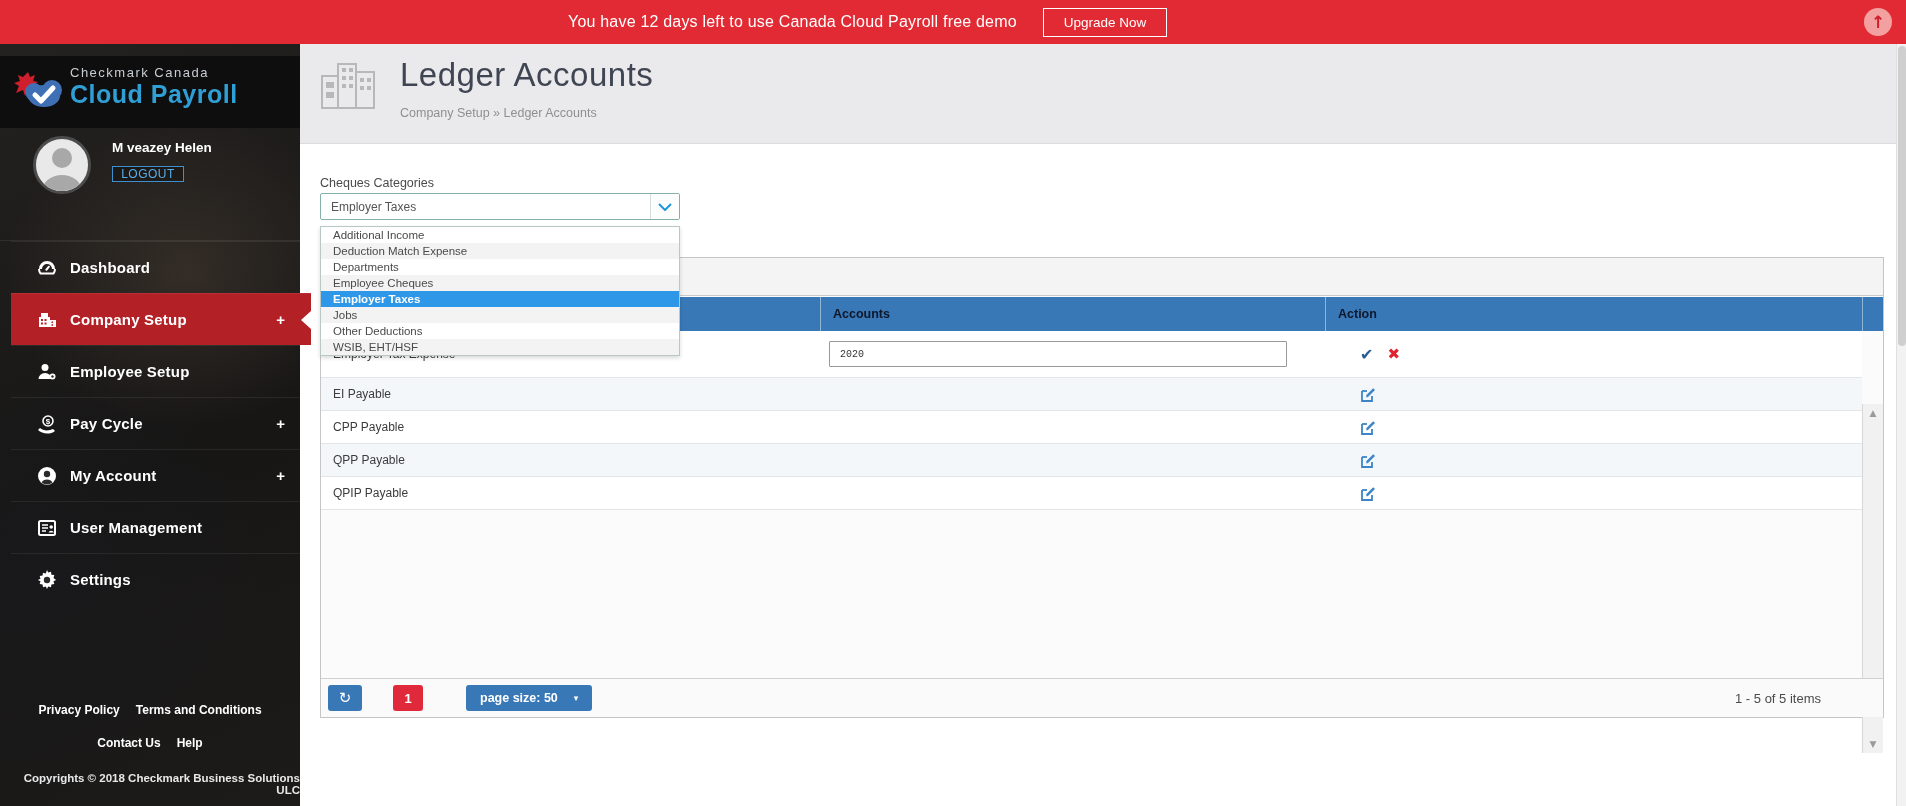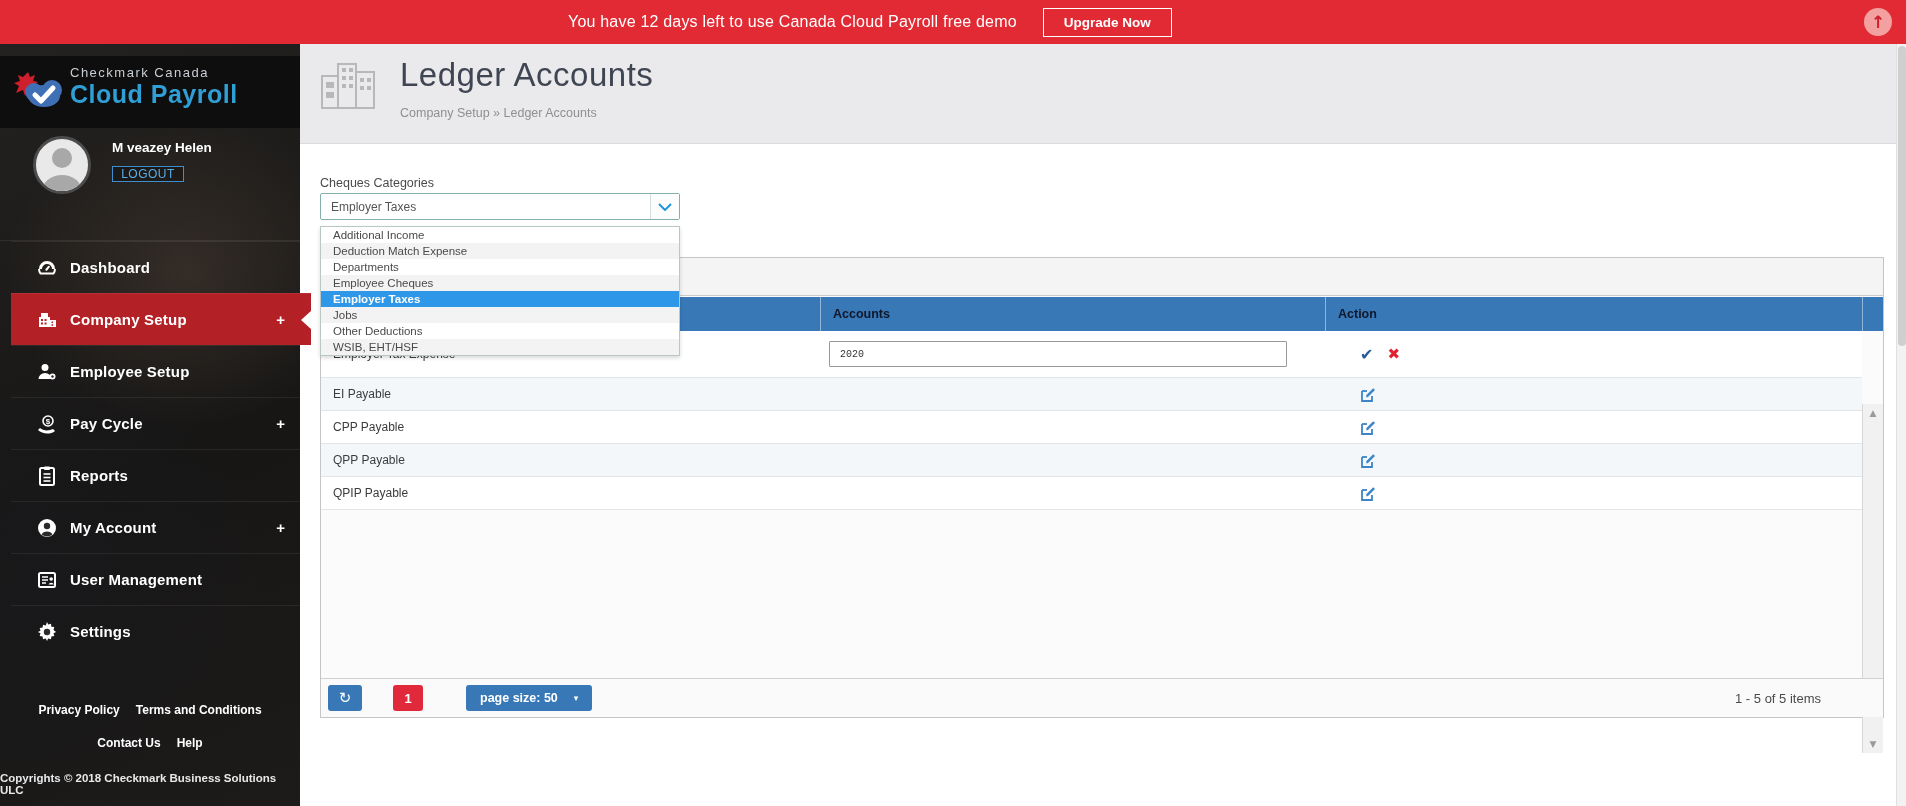--- a/index.html
+++ b/index.html
@@ -4,21 +4,21 @@
 <style>
   * { margin:0; padding:0; box-sizing:border-box; }
   html,body { background:#d8d8d8; }
   body { font-family:"Liberation Sans", sans-serif; }
   .app { position:relative; width:1906px; height:806px; background:#fff; overflow:hidden; }
 
   
   .banner { position:absolute; left:0; top:0; width:1906px; height:44px; background:#e12a33; z-index:60; }
   .banner-content { position:absolute; left:568px; top:0; height:44px; display:flex; align-items:center; gap:26px; }
   .banner-msg { color:#fff; font-size:16px; letter-spacing:.2px; }
-  .upgrade-btn { border:1px solid #fff; background:transparent; color:#fff; font-weight:bold; font-size:13.5px; padding:6px 20px; cursor:pointer; font-family:inherit; }
+  .upgrade-btn { border:1px solid #fff; background:transparent; color:#fff; font-weight:normal; font-size:13.5px; padding:6px 20px; cursor:pointer; font-family:inherit; }
   .up-circle { position:absolute; right:14px; top:8px; width:28px; height:28px; border-radius:50%; background:#f2a0a0; color:#cf1f2c; display:flex; align-items:center; justify-content:center; font-size:17px; font-weight:bold; font-family:"DejaVu Sans", sans-serif; }
 
   
   .sidebar { position:absolute; left:0; top:44px; width:300px; height:762px; color:#fff; z-index:50;
     background:
       radial-gradient(ellipse 260px 220px at 62% 30%, rgba(96,78,64,.35), transparent 70%),
       radial-gradient(ellipse 300px 320px at 15% 70%, rgba(25,25,28,.8), transparent 75%),
       linear-gradient(155deg, #242220 0%, #171615 55%, #1d1b1a 100%);
   }
   .logo-block { position:absolute; left:0; top:12px; width:300px; height:72px; background:#0e0e0e; }
@@ -32,21 +32,21 @@
   .logout-btn { position:absolute; left:112px; top:58px; width:72px; height:16px; background:rgba(0,0,0,.25); border:1px solid #3e8fd0; color:#58aee9; font-size:12px; letter-spacing:.5px; cursor:pointer; font-family:inherit; }
 
   .menu { position:absolute; left:11px; top:197px; width:300px; }
   .menu-item { position:relative; height:52px; display:flex; align-items:center; border-top:1px solid rgba(255,255,255,.07); cursor:pointer; }
   .menu-item .mi-icon { width:22px; margin-left:25px; display:flex; justify-content:center; }
   .menu-item .mi-label { margin-left:12px; font-size:15px; font-weight:bold; color:#fff; letter-spacing:.2px; }
   .menu-item .mi-plus { position:absolute; right:26px; font-size:15px; font-weight:bold; color:#fff; }
   .menu-item.active { background:#b32025; }
   .menu-item.active .wedge { position:absolute; right:0; top:50%; margin-top:-9px; width:0; height:0; border-top:9px solid transparent; border-bottom:9px solid transparent; border-right:10px solid #ffffff; }
 
-  .side-footer { position:absolute; left:0; top:658px; width:300px; text-align:left; }
+  .side-footer { position:absolute; left:0; top:658px; width:300px; text-align:right; }
   .foot-links { display:flex; justify-content:center; gap:16px; flex-wrap:wrap; padding:0 8px; }
   .foot-link { color:#fff; font-size:12px; font-weight:bold; cursor:pointer; line-height:17px; }
   .copyright { margin-top:20px; color:#e8e8e8; font-size:11.5px; font-weight:bold; }
 
   
   .main { position:absolute; left:300px; top:44px; width:1596px; height:762px; background:#fff; }
   .page-header { position:absolute; left:0; top:0; width:1596px; height:100px; background:#eaeaec; border-bottom:1px solid #dcdcde; }
   .ph-icon { position:absolute; left:18px; top:16px; }
   .page-title { position:absolute; left:100px; top:12px; font-size:33px; color:#3f4552; letter-spacing:.5px; }
   .breadcrumb { position:absolute; left:100px; top:62px; font-size:12.5px; color:#8f8f8f; }
@@ -179,34 +179,20 @@
         <div class="menu-item">
           <span class="mi-icon">
             <svg width="21" height="20" viewBox="0 0 21 20">
               <circle cx="11" cy="7" r="5" fill="none" stroke="#fff" stroke-width="1.6"></circle>
               <text x="11" y="10" font-size="8" fill="#fff" text-anchor="middle" font-weight="bold" font-family="sans-serif">$</text>
               <path d="M3 14 c3 3 9 3 13 1 l2 2 c-5 4 -13 3 -17 -1 Z" fill="#fff"></path>
             </svg>
           </span>
           <span class="mi-label">Pay Cycle</span>
           <span class="mi-plus">+</span>
-        </div>
-        <div class="menu-item">
-          <span class="mi-icon">
-            <svg width="18" height="20" viewBox="0 0 18 20">
-              <rect x="2" y="2" width="14" height="17" rx="1.5" fill="none" stroke="#fff" stroke-width="2"></rect>
-              <rect x="6" y="0.5" width="6" height="3.5" rx="1" fill="#fff"></rect>
-              <g stroke="#fff" stroke-width="1.6">
-                <line x1="5.5" y1="8" x2="12.5" y2="8"></line>
-                <line x1="5.5" y1="11.5" x2="12.5" y2="11.5"></line>
-                <line x1="5.5" y1="15" x2="12.5" y2="15"></line>
-              </g>
-            </svg>
-          </span>
-          <span class="mi-label">Reports</span>
         </div>
         <div class="menu-item">
           <span class="mi-icon">
             <svg width="20" height="20" viewBox="0 0 20 20">
               <circle cx="10" cy="10" r="9" fill="#fff"></circle>
               <circle cx="10" cy="8" r="3.2" fill="#2a2a2a"></circle>
               <path d="M4.5 16.5 a6 5 0 0 1 11 0 A9 9 0 0 1 4.5 16.5Z" fill="#2a2a2a"></path>
             </svg>
           </span>
           <span class="mi-label">My Account</span>

